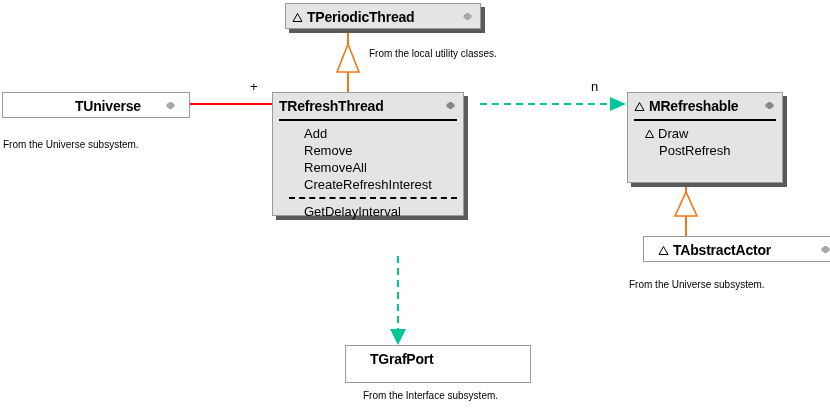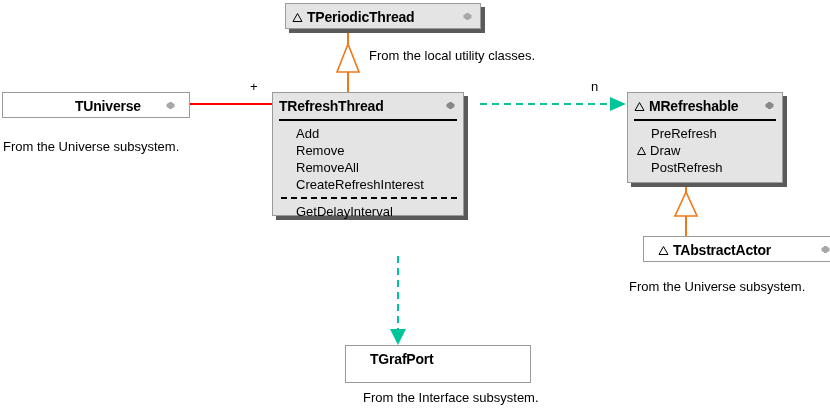--- a/index.html
+++ b/index.html
@@ -64,21 +64,21 @@
   }
   .dot-icon svg { display: block; }
 
   .header-rule {
     height: 2px;
     background: #000000;
     margin: 0 6px;
   }
 
   .member-list {
-    padding: 4px 6px 6px 8px;
+    padding: 4px 6px 6px 16px;
   }
   .member {
     font-size: 13px;
     color: #000000;
     line-height: 17px;
     white-space: nowrap;
     display: flex;
     align-items: center;
   }
   .member .abstract-mark { margin-right: 3px; }
@@ -86,21 +86,21 @@
 
   .member-sep {
     border-top: 2px dashed #000000;
     margin: 4px 0 4px 0;
     height: 0;
   }
 
   
   .caption {
     position: absolute;
-    font-size: 13px;
+    font-size: 10px;
     color: #000000;
     white-space: nowrap;
   }
 
   
   .conn-label {
     position: absolute;
     font-size: 13px;
     color: #000000;
     white-space: nowrap;
@@ -225,24 +225,20 @@
     </span>
     <span class="box-title">MRefreshable</span>
     <span class="dot-icon">
       <svg viewBox="0 0 9 9" width="9" height="9">
         <path d="M3 0.5 h3 v1 h1.5 v1 h1 v3 h-1 v1 h-1.5 v1 h-3 v-1 h-1.5 v-1 h-1 v-3 h1 v-1 h1.5 z" fill="#888888"></path>
       </svg>
     </span>
   </div>
   <div class="header-rule"></div>
   <div class="member-list">
-    <div class="member">
-      <span class="member-indent"></span>
-      <span>PreRefresh</span>
-    </div>
     <div class="member">
       <span class="abstract-mark">
         <svg viewBox="0 0 11 11" width="11" height="11">
           <polygon points="5.5,2 9.5,9.5 1.5,9.5" fill="none" stroke="#000000" stroke-width="1"></polygon>
         </svg>
       </span>
       <span>Draw</span>
     </div>
     <div class="member">
       <span class="member-indent"></span>

